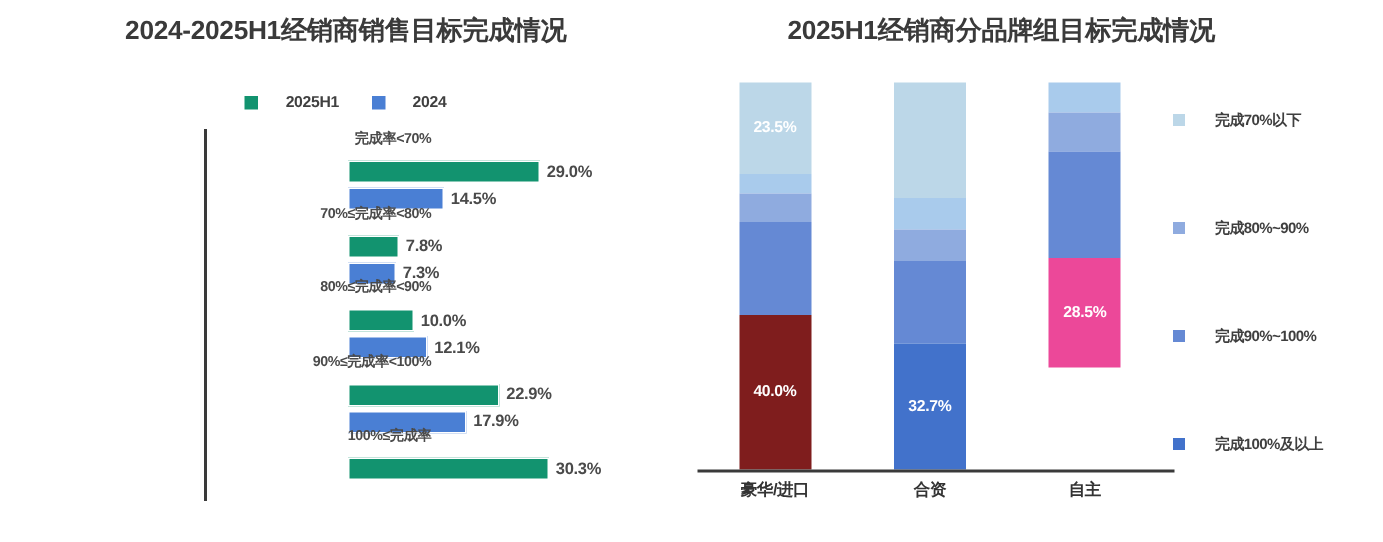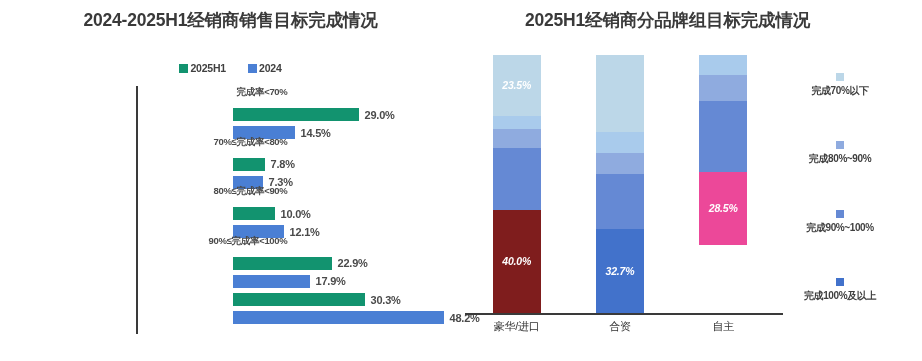--- a/index.html
+++ b/index.html
@@ -35,21 +35,21 @@
   
   .legend-top {
     position: absolute;
     left: 0; top: 62px;
     width: 461px;
     display: flex;
     justify-content: center;
     align-items: center;
     gap: 22px;
   }
-  .legend-top .lg-item { display: flex; align-items: center; gap: 2px; }
+  .legend-top .lg-item { display: flex; align-items: center; gap: 18px; }
   .legend-top .swatch { width: 9px; height: 9px; display: block; }
   .legend-top .lg-label {
     font-size: 10.5px; color: #404040; font-weight: bold; letter-spacing: -0.2px;
   }
 
   .plot-left {
     position: absolute;
     left: 0; top: 86px;
     width: 461px; height: 248px;
   }
@@ -120,21 +120,20 @@
     display: flex;
     align-items: flex-end;
   }
   .col-group {
     position: relative;
     width: 103.3px;
     height: 258px;
     display: flex;
     justify-content: center;
     align-items: center;
-    font-style: italic;
   }
   .stack {
     position: relative;
     width: 48px;
     height: 258px;
     display: flex;
     flex-direction: column;
   }
   .seg {
     position: relative;
@@ -159,35 +158,35 @@
   .xlabels {
     position: absolute;
     left: 28px; top: 264px;
     width: 310px;
     display: flex;
   }
   .xlabel {
     width: 103.3px;
     text-align: center;
     font-size: 11px;
-    font-weight: normal;
+    font-weight: bold;
     color: #333333;
     letter-spacing: -0.3px;
     white-space: nowrap;
   }
   .legend-right {
     position: absolute;
     left: 345px; top: 18px;
     width: 116px;
     height: 230px;
     display: flex;
     flex-direction: column;
     justify-content: space-between;
   }
-  .legend-right .lg-item { display: flex; align-items: center; gap: 3px; flex-direction: column; }
+  .legend-right .lg-item { display: flex; align-items: center; gap: 20px; }
   .legend-right .swatch { width: 8px; height: 8px; display: block; flex: 0 0 auto; }
   .legend-right .lg-label {
     font-size: 10px;
     font-weight: bold;
     color: #3f3f3f;
     letter-spacing: -0.4px;
     white-space: nowrap;
   }
 </style>
 </head>
@@ -262,28 +261,25 @@
             <span class="bar-val">22.9%</span>
           </div>
           <div class="bar-line l2">
             <span class="bar" style="background:#4A7FD4;width:79px"></span>
             <span class="bar-val">17.9%</span>
           </div>
         </div>
       </div>
 
       <div class="cat-row" style="top:198.4px">
+        <div class="cat-label">100%≤完成率</div>
         <div class="bars-wrap">
           <div class="bar-line l1">
             <span class="bar" style="background:#12936F;width:134px"></span>
             <span class="bar-val">30.3%</span>
-          </div>
-          <div class="bar-line l2">
-            <span class="bar" style="background:#4A7FD4;width:213px"></span>
-            <span class="bar-val">48.2%</span>
           </div>
         </div>
       </div>
     </div>
   </div>
 
   <div class="panel panel-right">
     <div class="chart-title">2025H1经销商分品牌组目标完成情况</div>
 
     <div class="plot-right">

